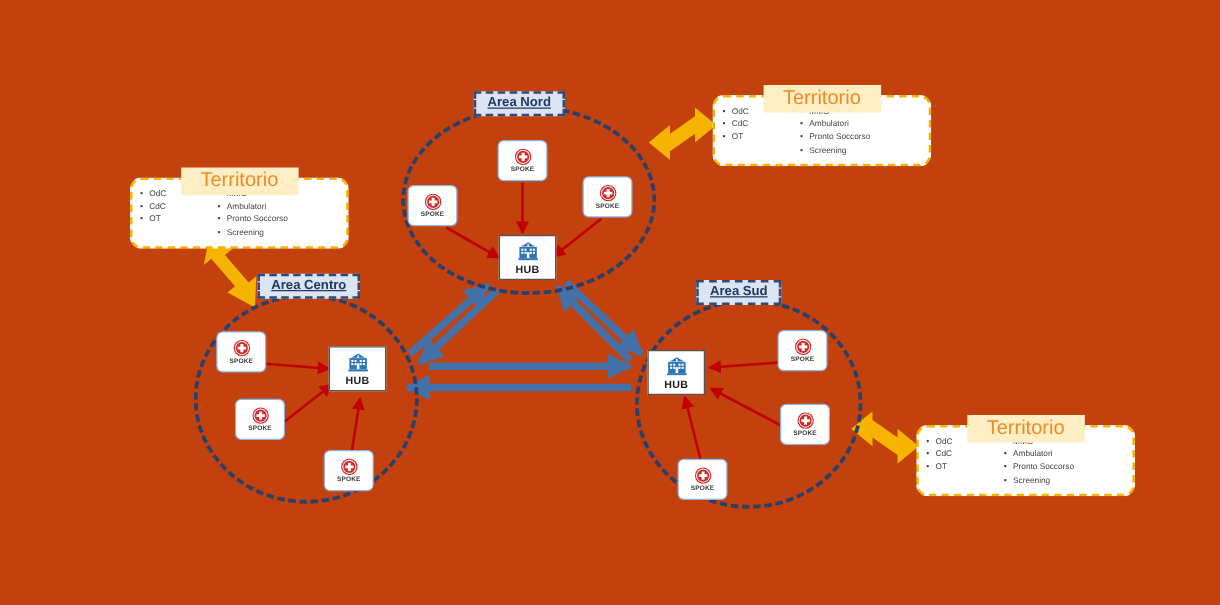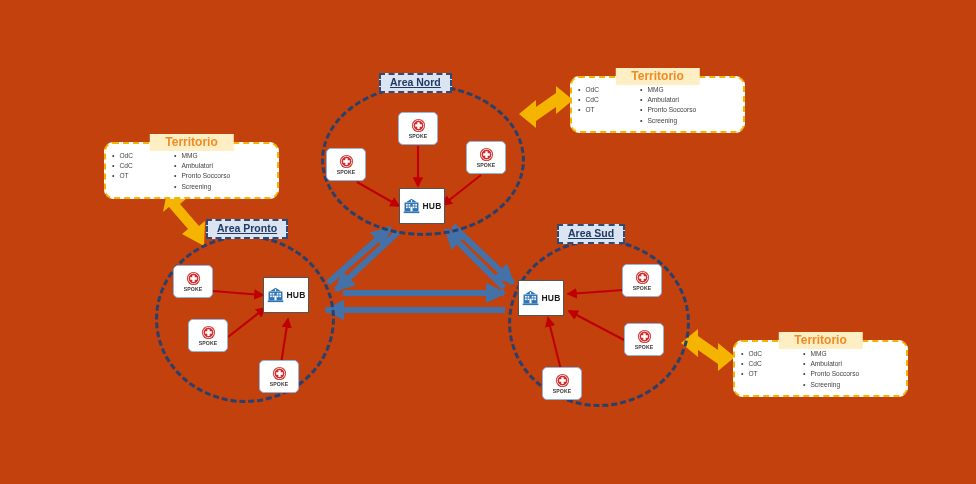--- a/index.html
+++ b/index.html
@@ -8,37 +8,37 @@
   #wires{position:absolute;left:0;top:0;width:976px;height:484px;}
 
   
   .area{position:absolute;border:3px dashed #28406b;border-radius:50%;box-sizing:border-box;}
   .area-label{position:absolute;background:#dbe5f1;border:2px dashed #2e4a78;
     color:#1f3864;font-size:10.5px;font-weight:700;text-decoration:underline;
     padding:2px 9px;white-space:nowrap;box-sizing:border-box;line-height:1.1;}
 
   
   .hub{position:absolute;width:46px;height:36px;background:#ffffff;border:1.6px solid #545454;
-    box-sizing:border-box;display:flex;flex-direction:row;align-items:center;
+    box-sizing:border-box;display:flex;flex-direction:column;align-items:center;
     justify-content:center;gap:1px;}
   .hub .glyph{line-height:0;}
   .hub .cap{font-size:8.5px;font-weight:700;color:#1a1a1a;letter-spacing:.2px;}
 
   
   .spoke{position:absolute;width:40px;height:33px;background:#ffffff;border:1.2px solid #8eb4e3;
     border-radius:5px;box-sizing:border-box;display:flex;flex-direction:column;
     align-items:center;justify-content:center;gap:0px;}
   .spoke .glyph{line-height:0;}
   .spoke .cap{font-size:5.2px;font-weight:700;color:#3a3a3a;letter-spacing:.1px;}
 
   
   .territorio{position:absolute;border:2.5px dashed #f5b400;border-radius:9px;
     background:#ffffff;box-sizing:border-box;padding:8px 6px 6px 6px;}
   .terr-title{position:absolute;top:-10px;left:50%;transform:translateX(-50%);
-    background:#fdeec4;color:#f08b24;font-size:12px;font-weight:700;
+    background:#fdeec4;color:#f08b24;font-size:16px;font-weight:400;
     padding:1px 16px;white-space:nowrap;line-height:1.25;}
   .terr-cols{display:flex;gap:4px;}
   .terr-col{display:flex;flex-direction:column;gap:2px;}
   .terr-col.left{width:58px;}
   .terr-col.right{width:92px;}
   .terr-item{display:flex;align-items:flex-start;gap:5px;font-size:6.6px;
     color:#3f3f3f;line-height:1.25;white-space:nowrap;}
   .terr-item .bullet{font-size:7px;line-height:1;color:#3f3f3f;}
 </style>
 </head>
@@ -154,21 +154,21 @@
           <rect x="16.8" y="10.6" width="2.1" height="2.1"></rect>
           <rect x="10.7" y="10.9" width="2.6" height="6.1"></rect>
         </g>
         <rect x="2.1" y="17.0" width="19.8" height="2.0" fill="#2e75b6"></rect>
       </svg>
     </span>
     <span class="cap">HUB</span>
   </div>
 
   <div class="area" style="left:155px;top:235px;width:180px;height:168px;"></div>
-  <div class="area-label" style="left:206px;top:219px;"><span>Area Pronto</span></div>
+  <div class="area-label" style="left:206px;top:219px;"><span>Area Centro</span></div>
 
   <div class="spoke" style="left:173px;top:265px;">
     <span class="glyph">
       <svg width="15" height="15" viewBox="0 0 24 24">
         <circle cx="12" cy="12" r="10.5" fill="#d42a2a"></circle>
         <circle cx="12" cy="12" r="8.4" fill="none" stroke="#ffffff" stroke-width="1.3"></circle>
         <path d="M10.1 6.6h3.8v3.5h3.5v3.8h-3.5v3.5h-3.8v-3.5H6.6v-3.8h3.5z" fill="#ffffff"></path>
       </svg>
     </span>
     <span class="cap">SPOKE</span>

